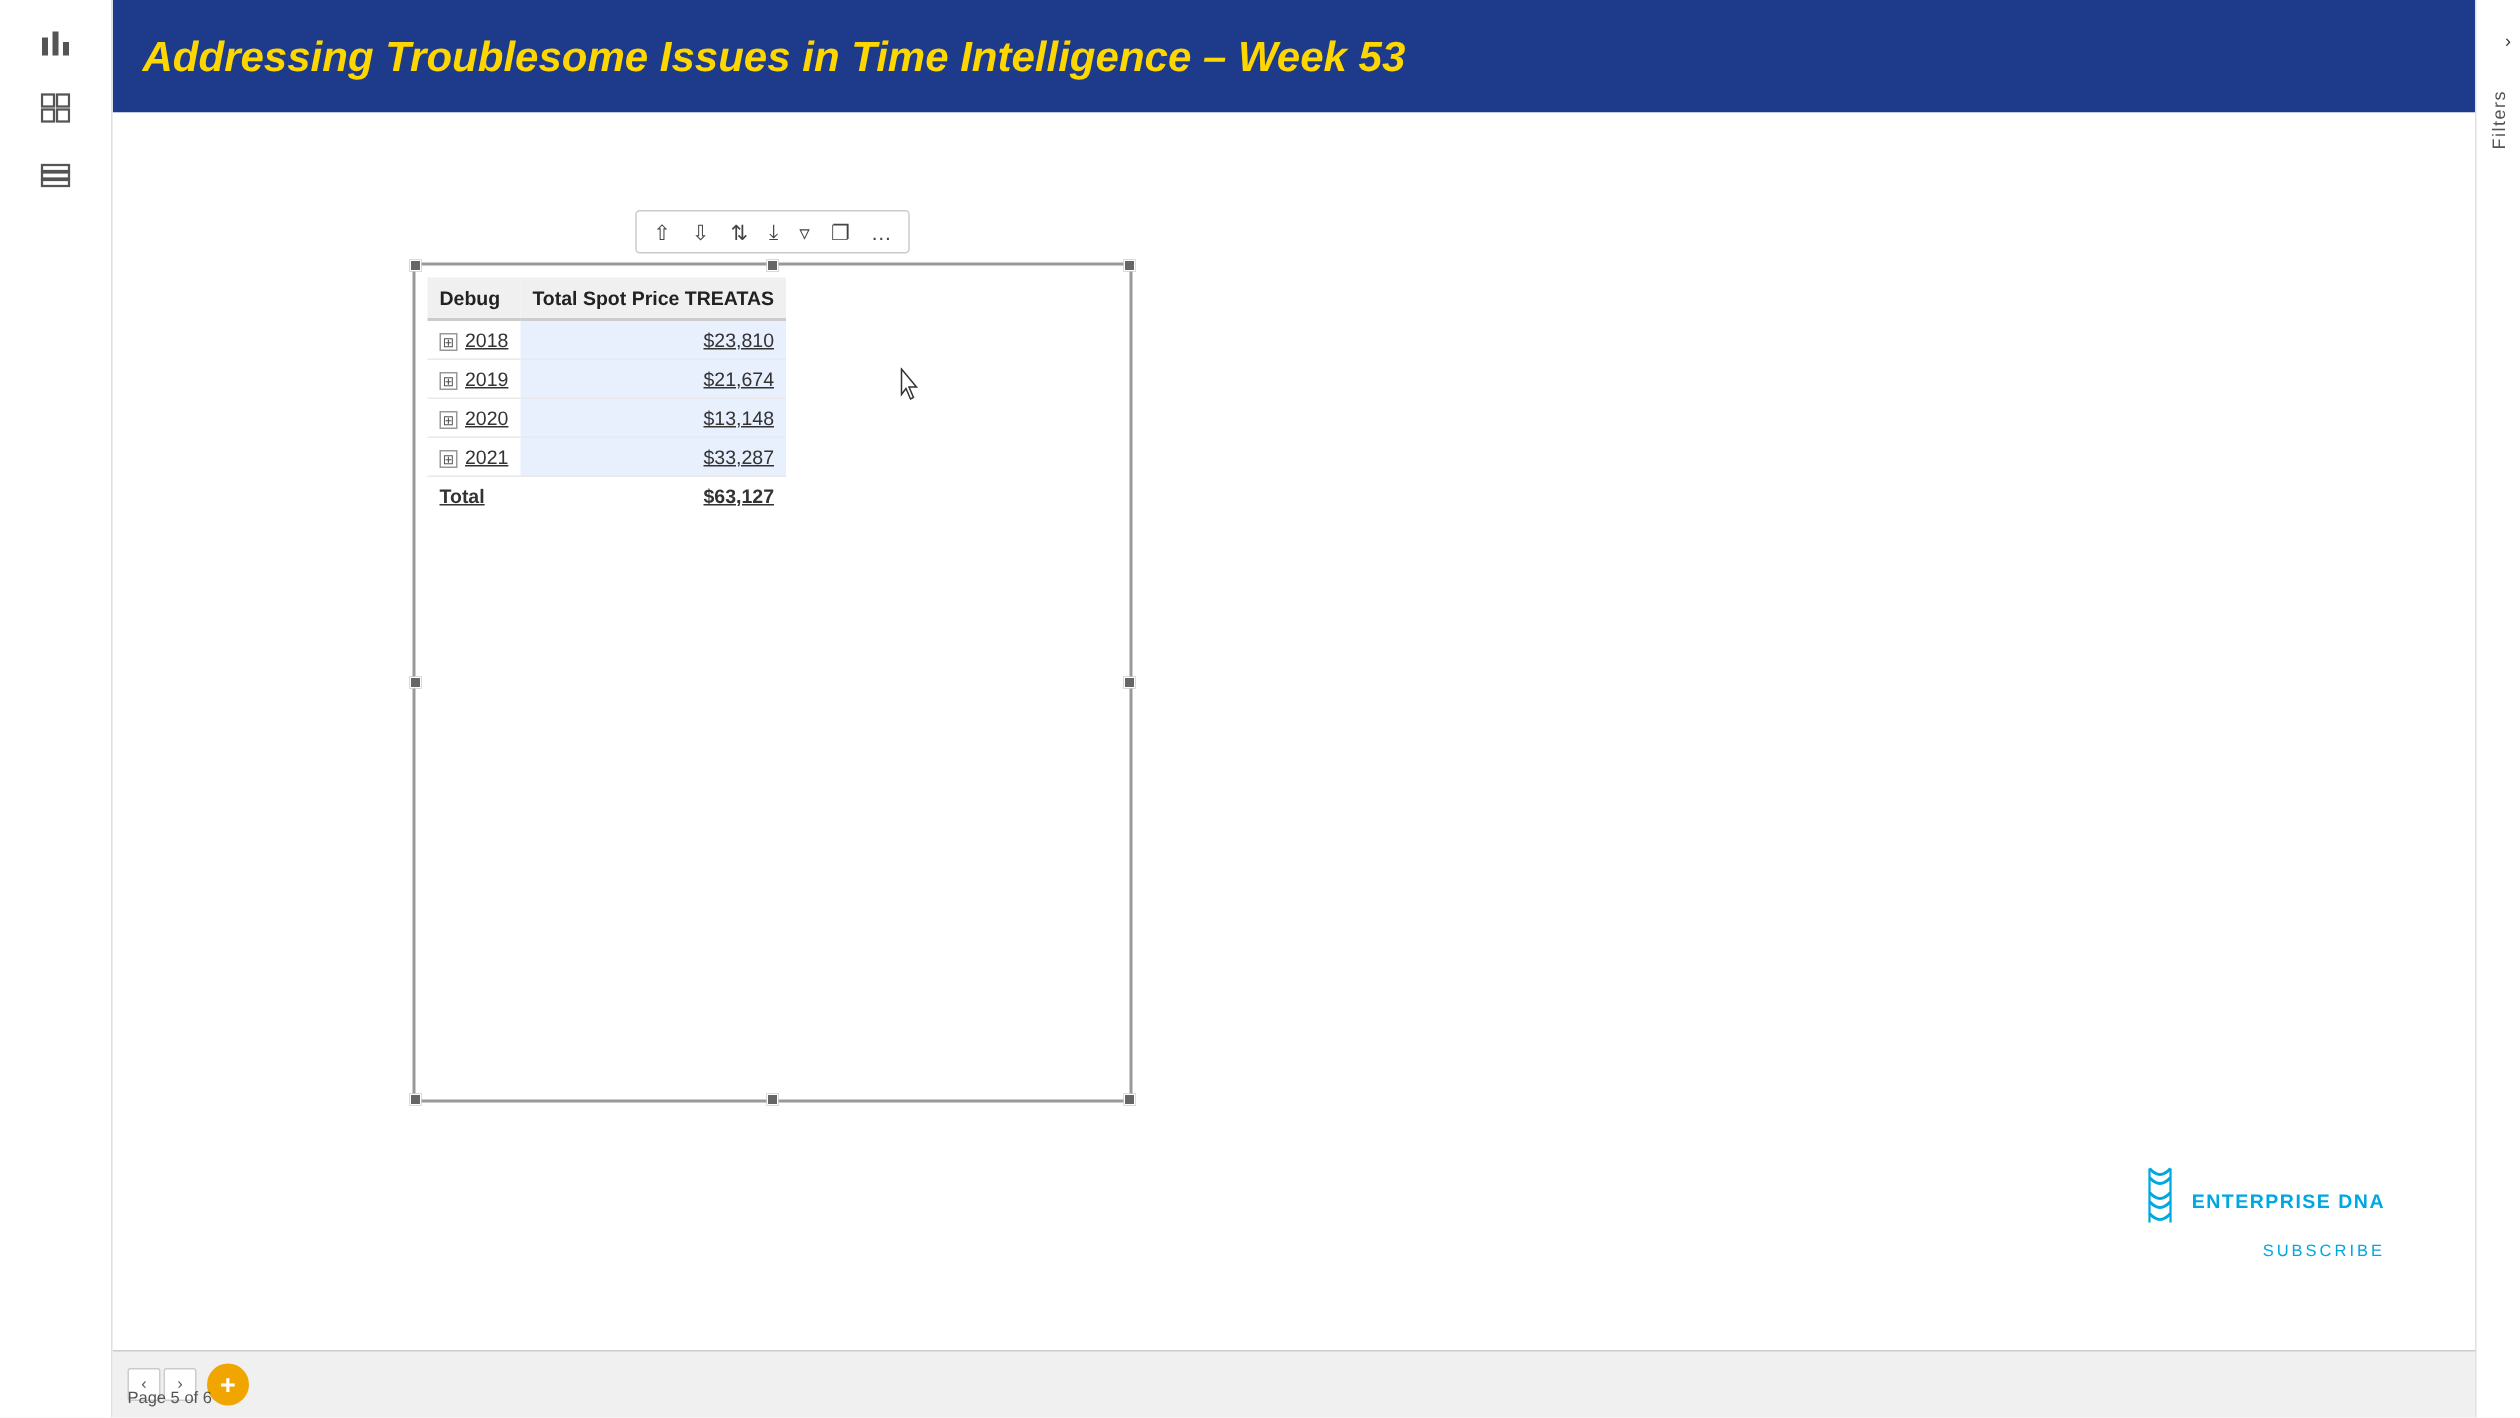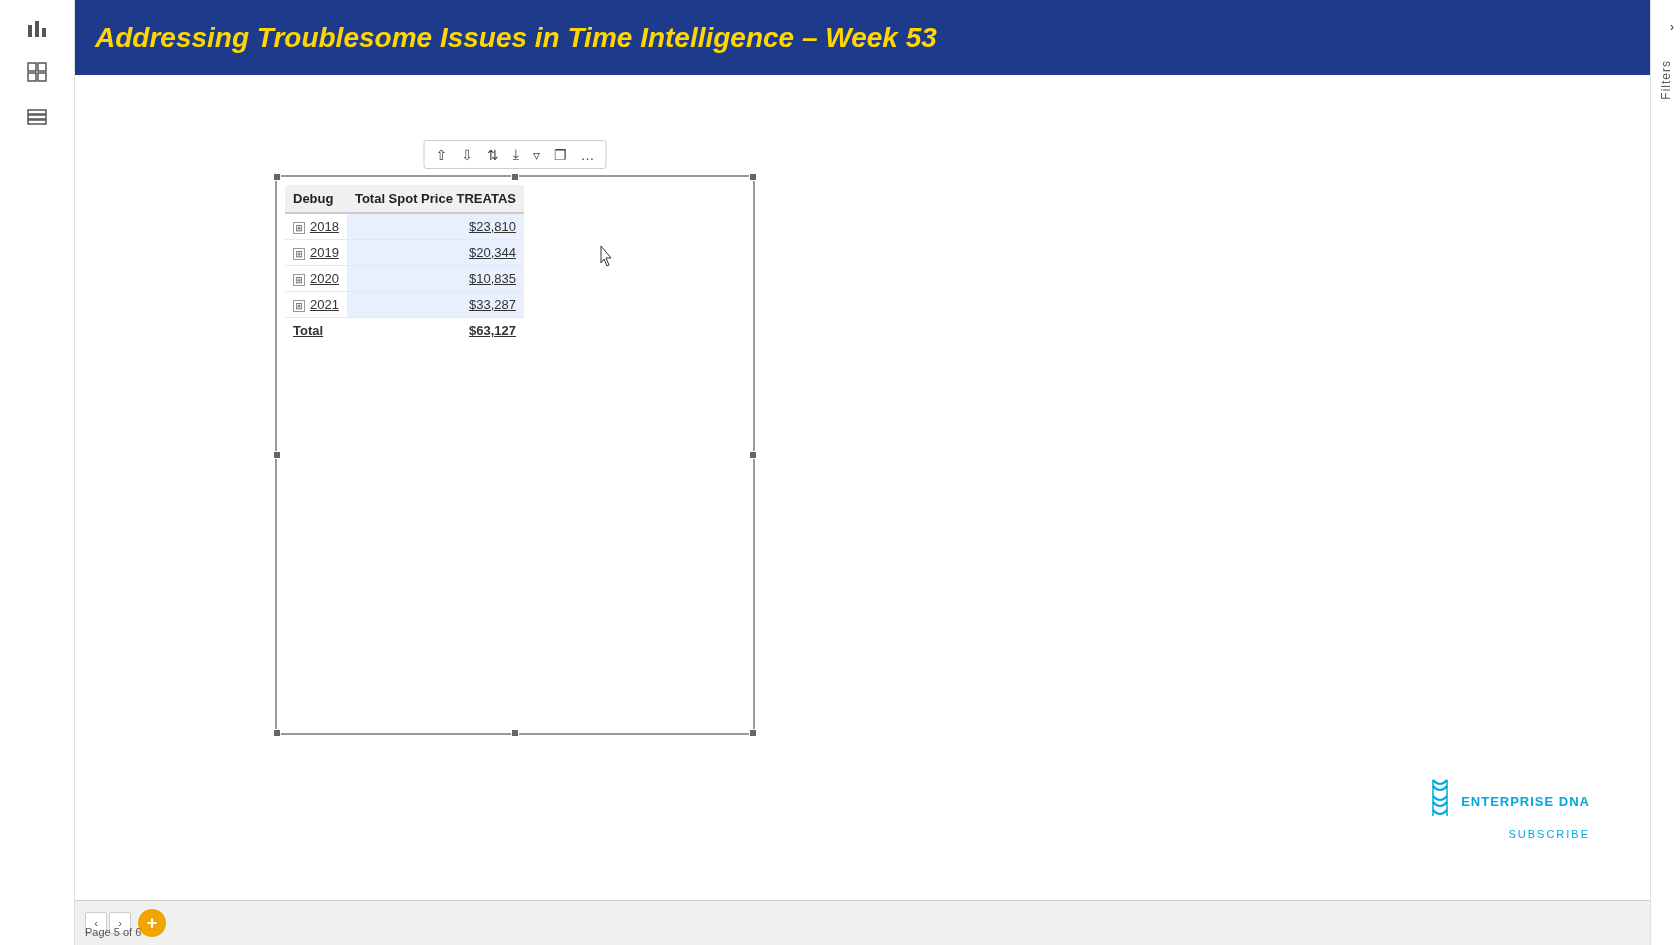--- a/index.html
+++ b/index.html
@@ -417,27 +417,27 @@
         <tr>
       <td>
         <span class="expand-icon">⊞</span>2018
       </td>
       <td class="value-cell">$23,810</td>
     </tr>
             <tr>
       <td>
         <span class="expand-icon">⊞</span>2019
       </td>
-      <td class="value-cell">$20,344</td>
+      <td class="value-cell">$21,674</td>
     </tr>
             <tr>
       <td>
         <span class="expand-icon">⊞</span>2020
       </td>
-      <td class="value-cell">$10,835</td>
+      <td class="value-cell">$13,148</td>
     </tr>
             <tr>
       <td>
         <span class="expand-icon">⊞</span>2021
       </td>
       <td class="value-cell">$33,287</td>
     </tr>
             <tr class="total">
     <td>Total</td>
     <td class="value-cell right">$63,127</td>

